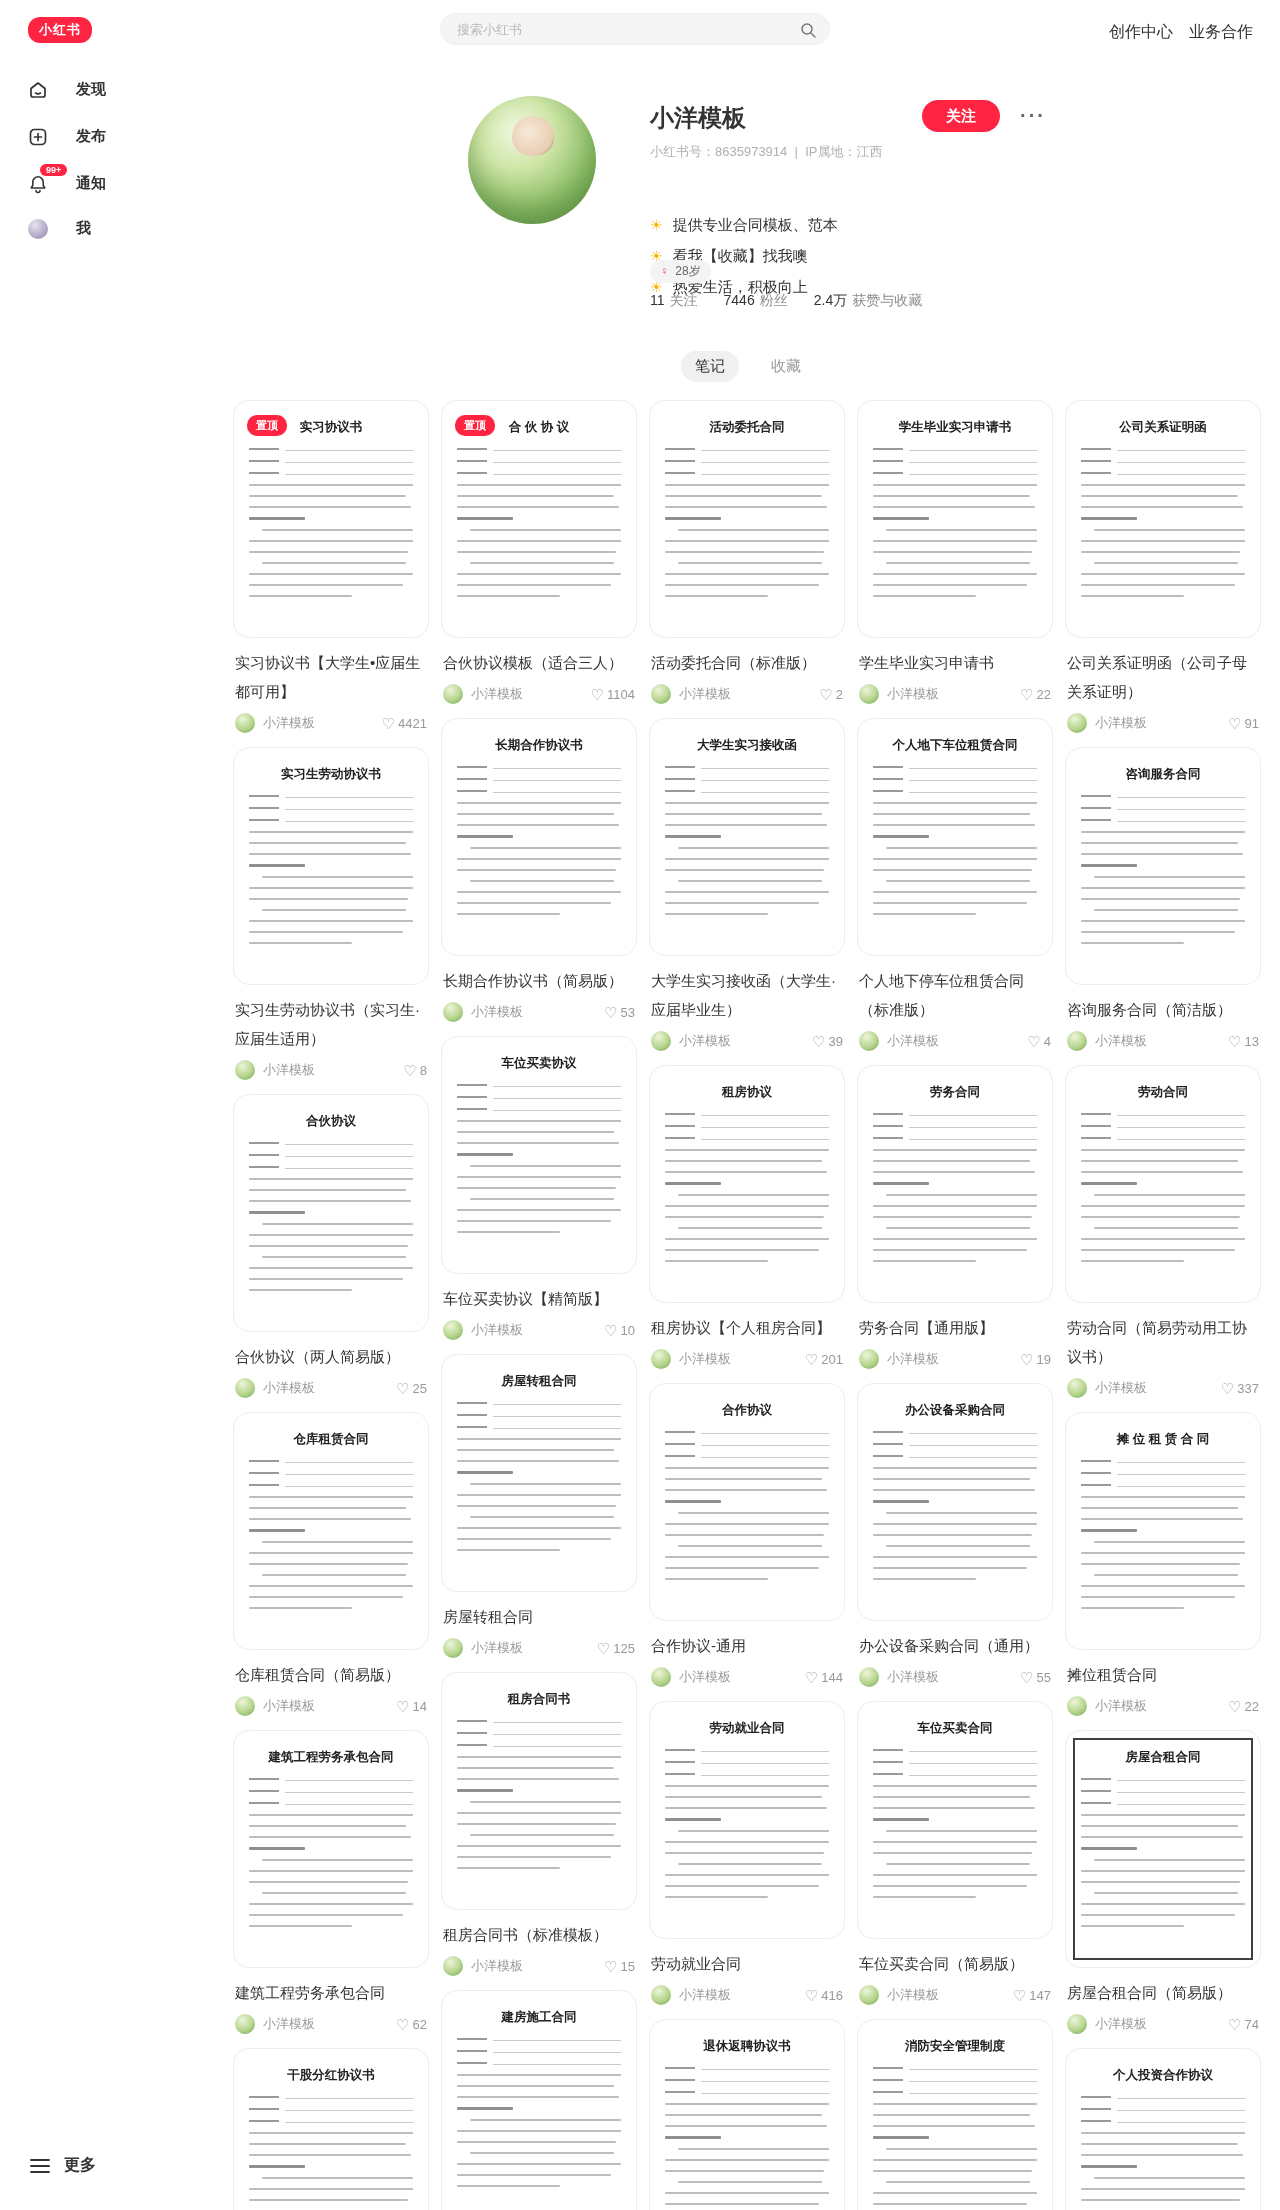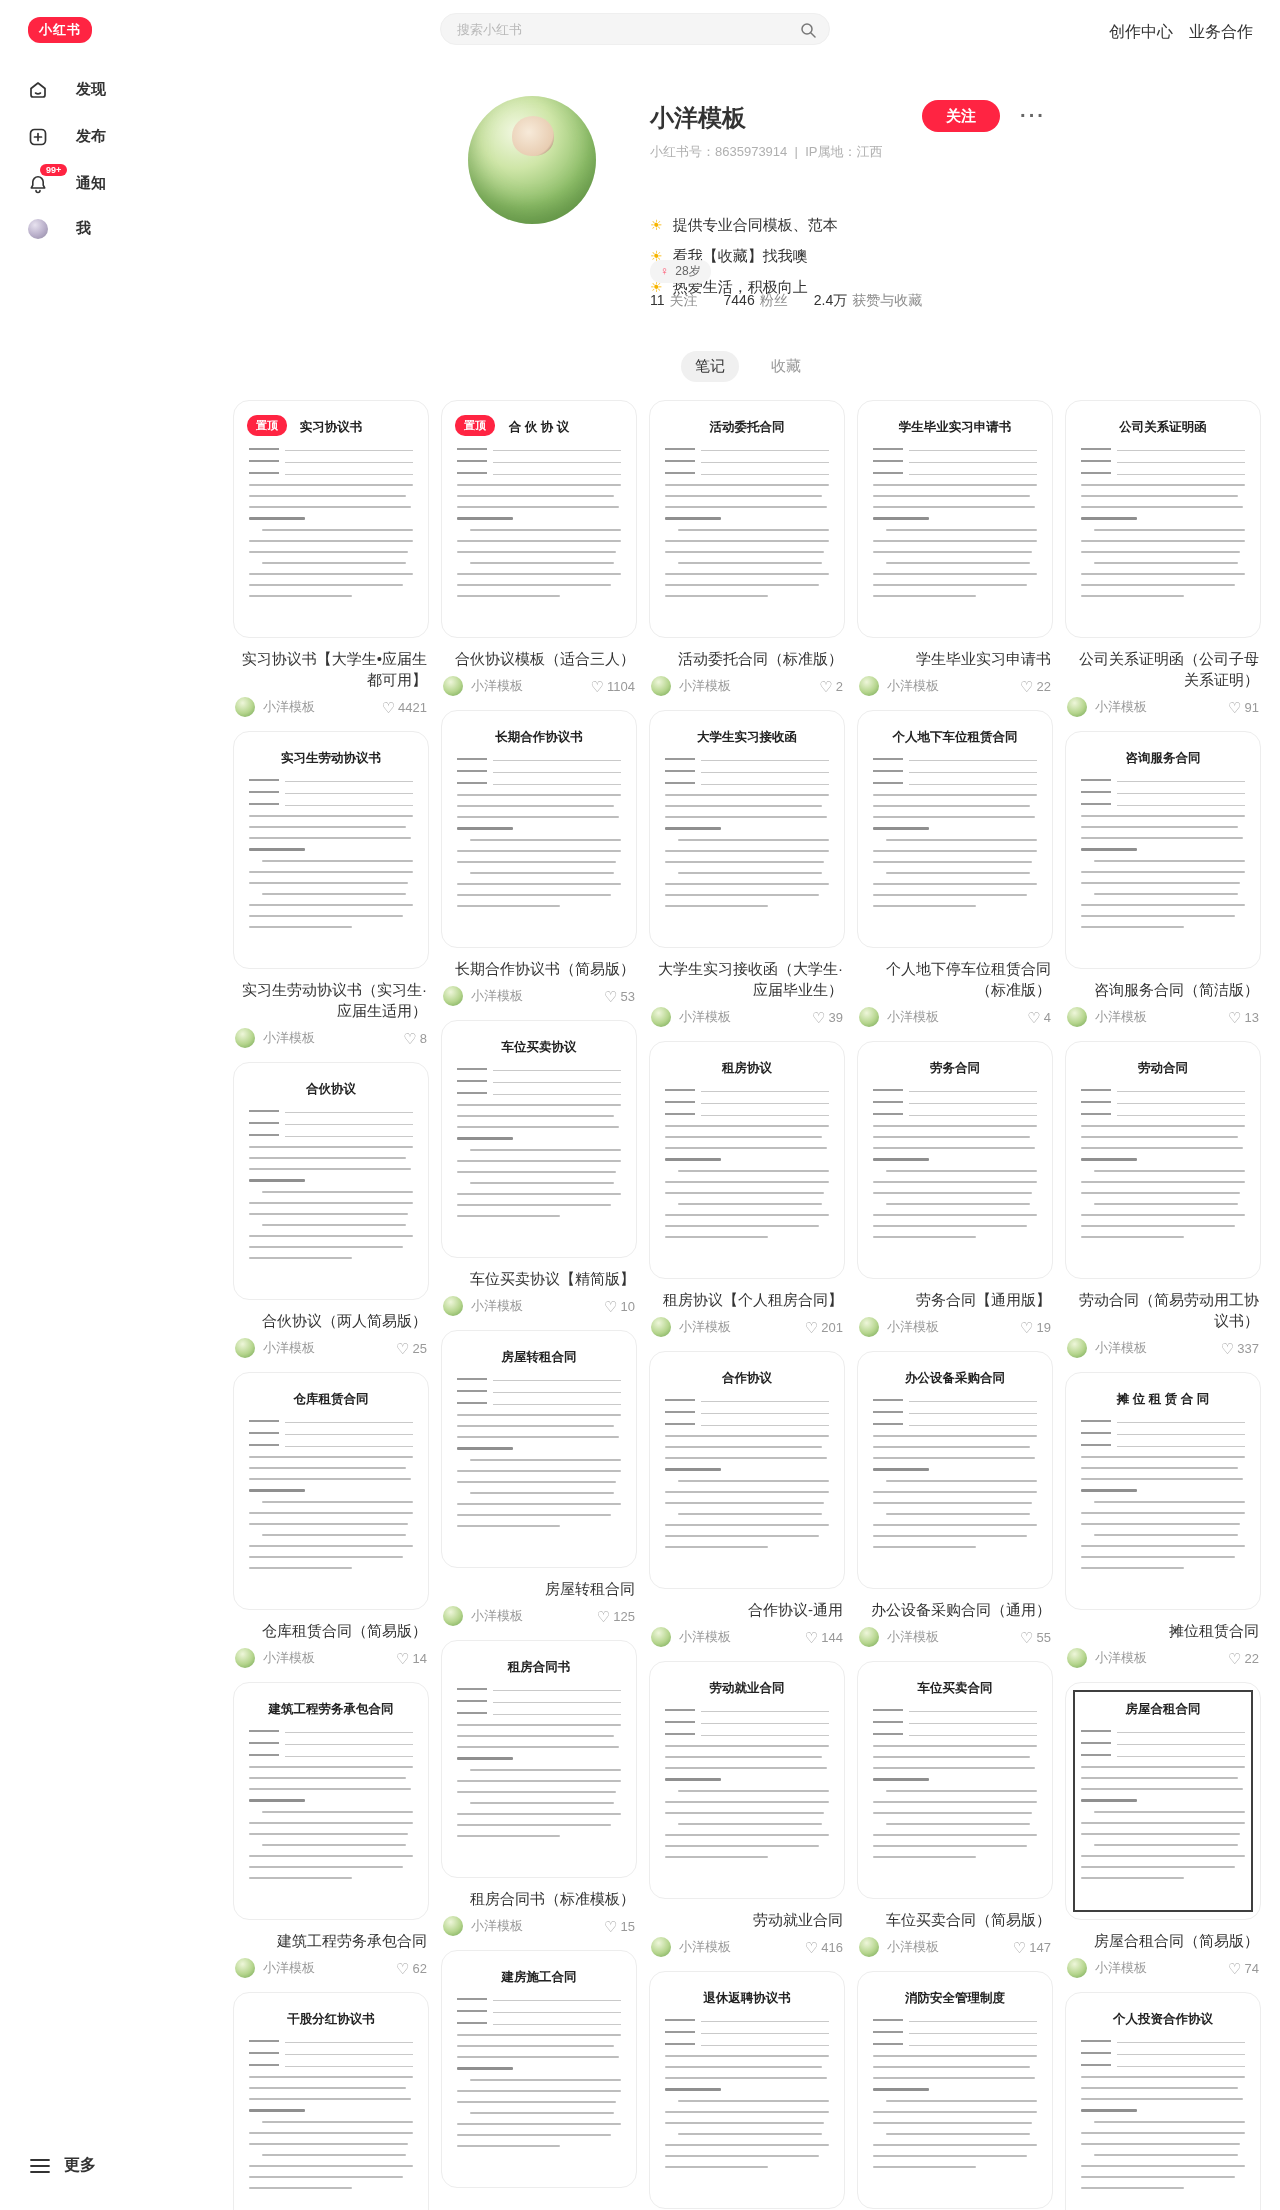--- a/index.html
+++ b/index.html
@@ -82,23 +82,23 @@
   .fld b { flex:1; border-bottom:1px solid #c9c9c9; height:4px; margin-left:6px; }
   .bars s { display:block; height:2px; background:#bdbdbd; border-radius:1px; margin:9px 0; }
   .bars s:nth-child(1){width:100%;} .bars s:nth-child(2){width:96%;}
   .bars s:nth-child(3){width:99%;}
   .bars s:nth-child(4){width:34%; background:#8f8f8f; height:2.5px;}
   .bars s:nth-child(5){width:92%; margin-left:8%;}
   .bars s:nth-child(6){width:100%;} .bars s:nth-child(7){width:97%;}
   .bars s:nth-child(8){width:88%; margin-left:8%;}
   .bars s:nth-child(9){width:100%;} .bars s:nth-child(10){width:94%;}
   .bars s:nth-child(11){width:63%;}
-  .note-title { margin-top:10px; padding:0 2px; font-size:15px; line-height:21px; color:#333;
+  .note-title { margin-top:10px; padding:0 2px; font-size:15px; line-height:29px; color:#333;
                 font-weight:500; display:-webkit-box; -webkit-line-clamp:2;
-                -webkit-box-orient:vertical; overflow:hidden; cursor:pointer;text-align:right; }
+                -webkit-box-orient:vertical; overflow:hidden; cursor:pointer; }
   .note-foot { margin-top:7px; display:flex; align-items:center; padding:0 2px; }
   .mini-ava { width:20px; height:20px; border-radius:50%; flex:0 0 20px; cursor:pointer;
               background:radial-gradient(circle at 38% 30%, #eef6da, #b5d58d 55%, #6fa250); }
   .author { margin-left:8px; font-size:13px; color:#999; cursor:pointer; }
   .likes { margin-left:auto; display:flex; align-items:center; gap:3px; color:#999;
            font-size:13px; cursor:pointer; }
   .heart { font-style:normal; font-size:15px; line-height:13px; color:#999; }
 </style>
 </head>
 <body>

